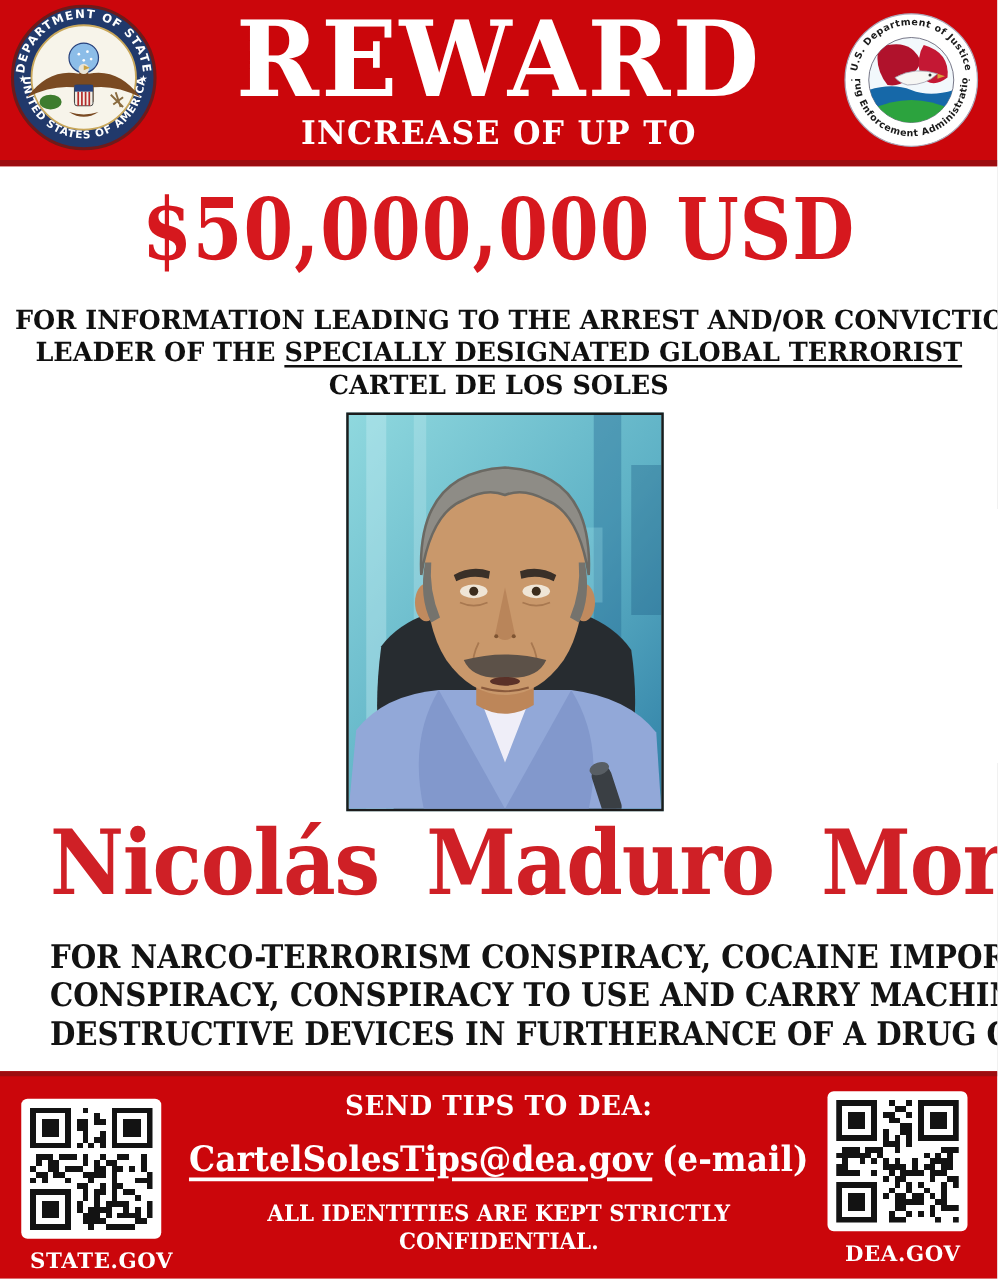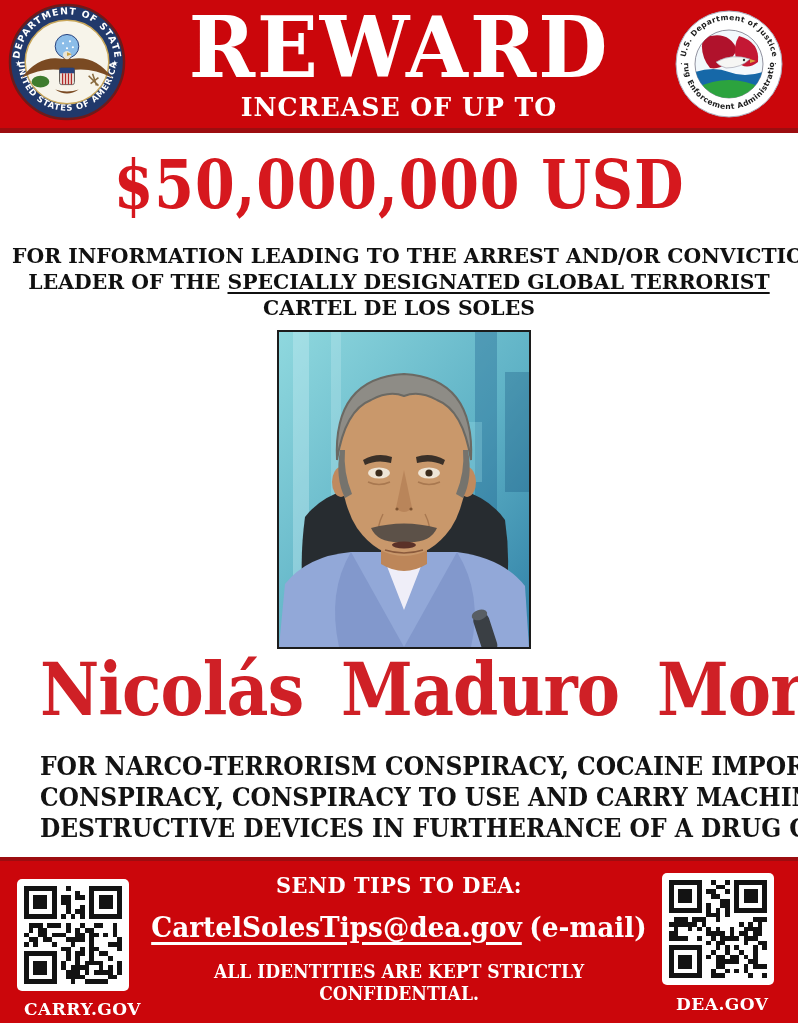--- a/index.html
+++ b/index.html
@@ -513,17 +513,17 @@
           <rect x="2" y="2" width="3" height="3" fill="#131313"></rect>
           <rect x="14" y="0" width="7" height="7" fill="#131313"></rect>
           <rect x="15" y="1" width="5" height="5" fill="#fff"></rect>
           <rect x="16" y="2" width="3" height="3" fill="#131313"></rect>
           <rect x="0" y="14" width="7" height="7" fill="#131313"></rect>
           <rect x="1" y="15" width="5" height="5" fill="#fff"></rect>
           <rect x="2" y="16" width="3" height="3" fill="#131313"></rect>
         </svg>
     </div>
 
-    <div class="site-label site-left">CARRY.GOV</div>
+    <div class="site-label site-left">STATE.GOV</div>
     <div class="site-label site-right">DEA.GOV</div>
   </div>
 
 </div>
 
 </body></html>

